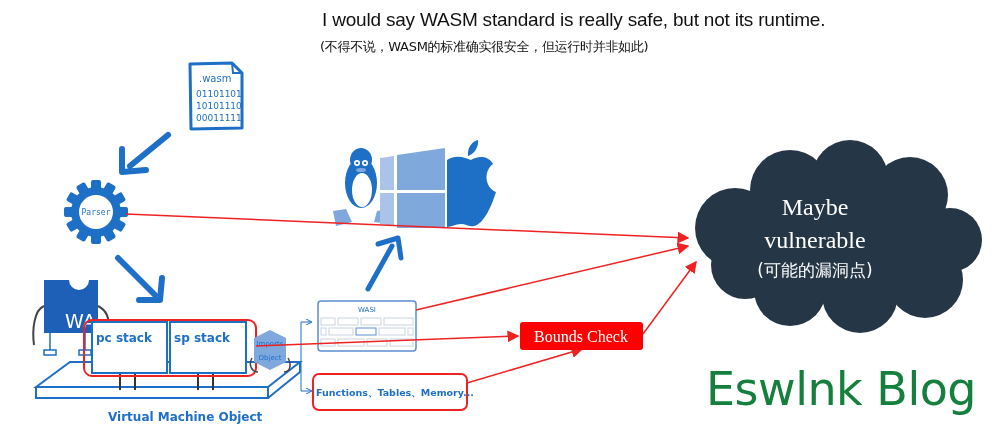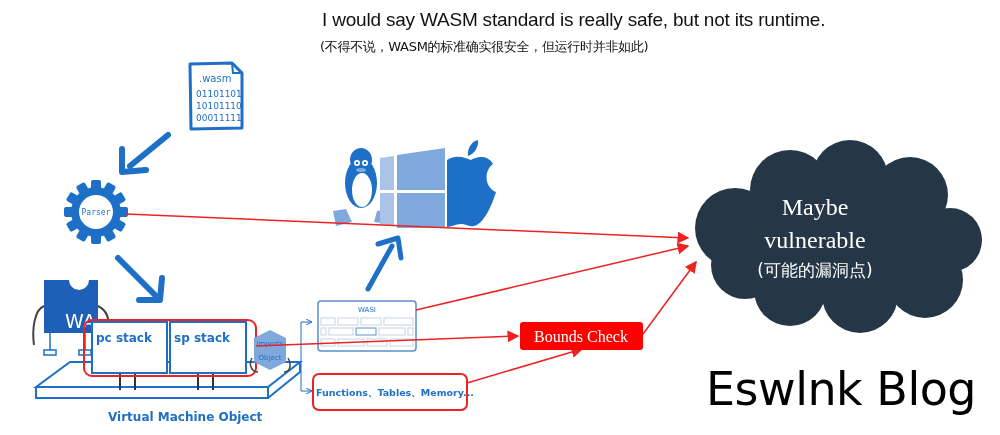--- a/index.html
+++ b/index.html
@@ -2,21 +2,21 @@
 <html><head>
 <meta charset="utf-8">
 <style>
   html, body { margin: 0; padding: 0; background: #ffffff; }
   body { width: 1000px; height: 435px; position: relative; overflow: hidden; font-family: "DejaVu Sans", sans-serif; }
   .abs { position: absolute; }
   #caption-en { left: 322px; top: 9px; font-family: Liberation Sans, sans-serif; font-size: 19px; color: #111; white-space: nowrap; letter-spacing: -0.2px; }
   #caption-zh { left: 320px; top: 38px; font-family: "DejaVu Sans", sans-serif; font-size: 13px; color: #111; white-space: nowrap; letter-spacing: -0.3px; }
   svg#diagram { position: absolute; left: 0; top: 0; }
   .blue-text { fill: #1e6fc6; font-family: "DejaVu Sans", sans-serif; font-weight: bold; }
-  #watermark { left: 706px; top: 362px; font-family: "DejaVu Sans", sans-serif; font-size: 46px; color: #000000; white-space: nowrap; letter-spacing: -0.5px; }
+  #watermark { left: 706px; top: 362px; font-family: "DejaVu Sans", sans-serif; font-size: 46px; color: #15803d; white-space: nowrap; letter-spacing: -0.5px; }
 </style>
 </head>
 <body>
 
 <div id="caption-en" class="abs">I would say WASM standard is really safe, but not its runtime.</div>
 <div id="caption-zh" class="abs">(不得不说，WASM的标准确实很安全，但运行时并非如此)</div>
 
 <svg id="diagram" width="1000" height="435" viewBox="0 0 1000 435">
   <defs>
     <marker id="redhead" markerWidth="8" markerHeight="8" refX="7" refY="4" orient="auto">

